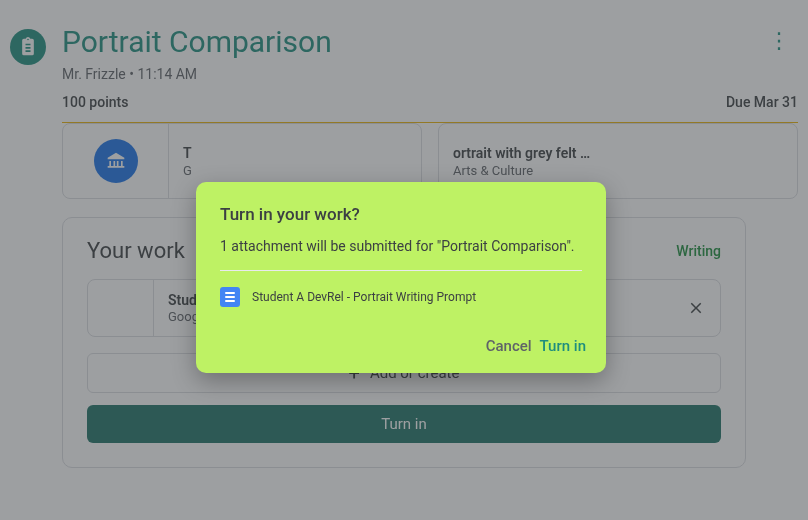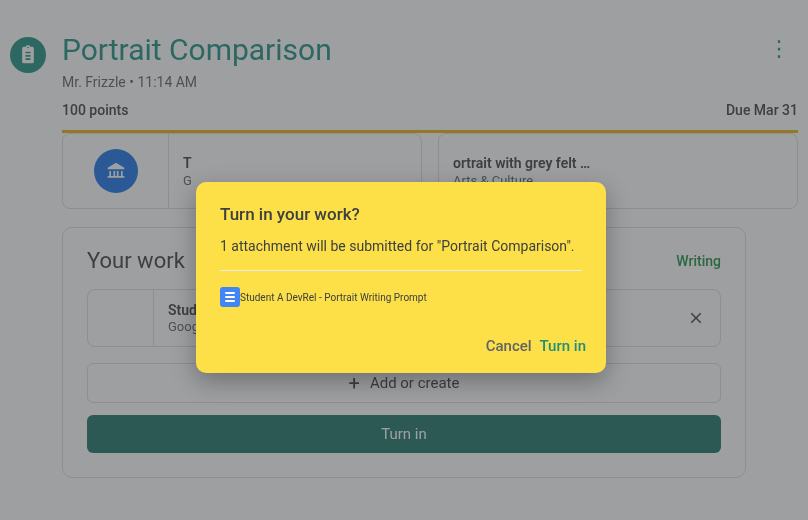--- a/index.html
+++ b/index.html
@@ -6,21 +6,21 @@
   body {
     font-family: "Google Sans", Roboto, Arial, sans-serif;
     background: #fff;
     width: 808px;
     height: 520px;
     overflow: hidden;
     position: relative;
     color: #3c4043;
   }
   .page {
-    padding: 32px 10px 0 10px;
+    padding: 24px 10px 0 10px;
   }
   .header-row {
     display: flex;
     align-items: flex-start;
     gap: 16px;
     padding-left: 0;
   }
   .clipboard-circle {
     width: 36px; height: 36px;
     border-radius: 50%;
@@ -48,21 +48,21 @@
     cursor: pointer;
   }
   .meta-row {
     display: flex;
     justify-content: space-between;
     font-size: 14px;
     font-weight: 500;
     color: #3c4043;
     margin-top: 12px;
     padding: 0 0 12px 0;
-    border-bottom: 3px solid #eab308;
+    border-bottom: 1px solid #eab308;
     margin-left: 52px;
   }
   .description {
     margin: 20px 0 18px 52px;
     font-size: 14px;
     color: #3c4043;
   }
   .attachments {
     display: flex;
     gap: 16px;
@@ -150,38 +150,38 @@
 
   
   .scrim {
     position: absolute; inset: 0;
     background: rgba(60,64,67,0.5);
   }
   .dialog {
     position: absolute;
     left: 196px; top: 182px;
     width: 410px;
-    background: #fde047;
+    background: #bef264;
     border-radius: 10px;
     box-shadow: 0 8px 24px rgba(0,0,0,0.3);
     padding: 22px 0 14px 0;
   }
   .dialog-title {
     font-size: 17px; font-weight: 500; color: #3c4043;
     padding: 0 24px 14px 24px;
   }
   .dialog-body {
     font-size: 14px; color: #3c4043;
     padding: 0 24px 16px 24px;
   }
   .dialog-divider { height:1px; background:#e8eaed; margin: 0 24px; }
   .dialog-file {
-    display:flex; align-items:center; 
+    display:flex; align-items:center; gap:12px;
     padding: 16px 24px 18px 24px;
-    font-size: 10px; color:#3c4043;
+    font-size: 12px; color:#3c4043;
   }
   .docs-icon {
     width: 20px; height: 20px;
     background: #4285f4;
     border-radius: 3px;
     display:flex; flex-direction:column; justify-content:center; align-items:center;
     gap:2px;
     flex-shrink:0;
   }
   .docs-line { width: 10px; height: 2px; background:#fff; border-radius:1px; }

